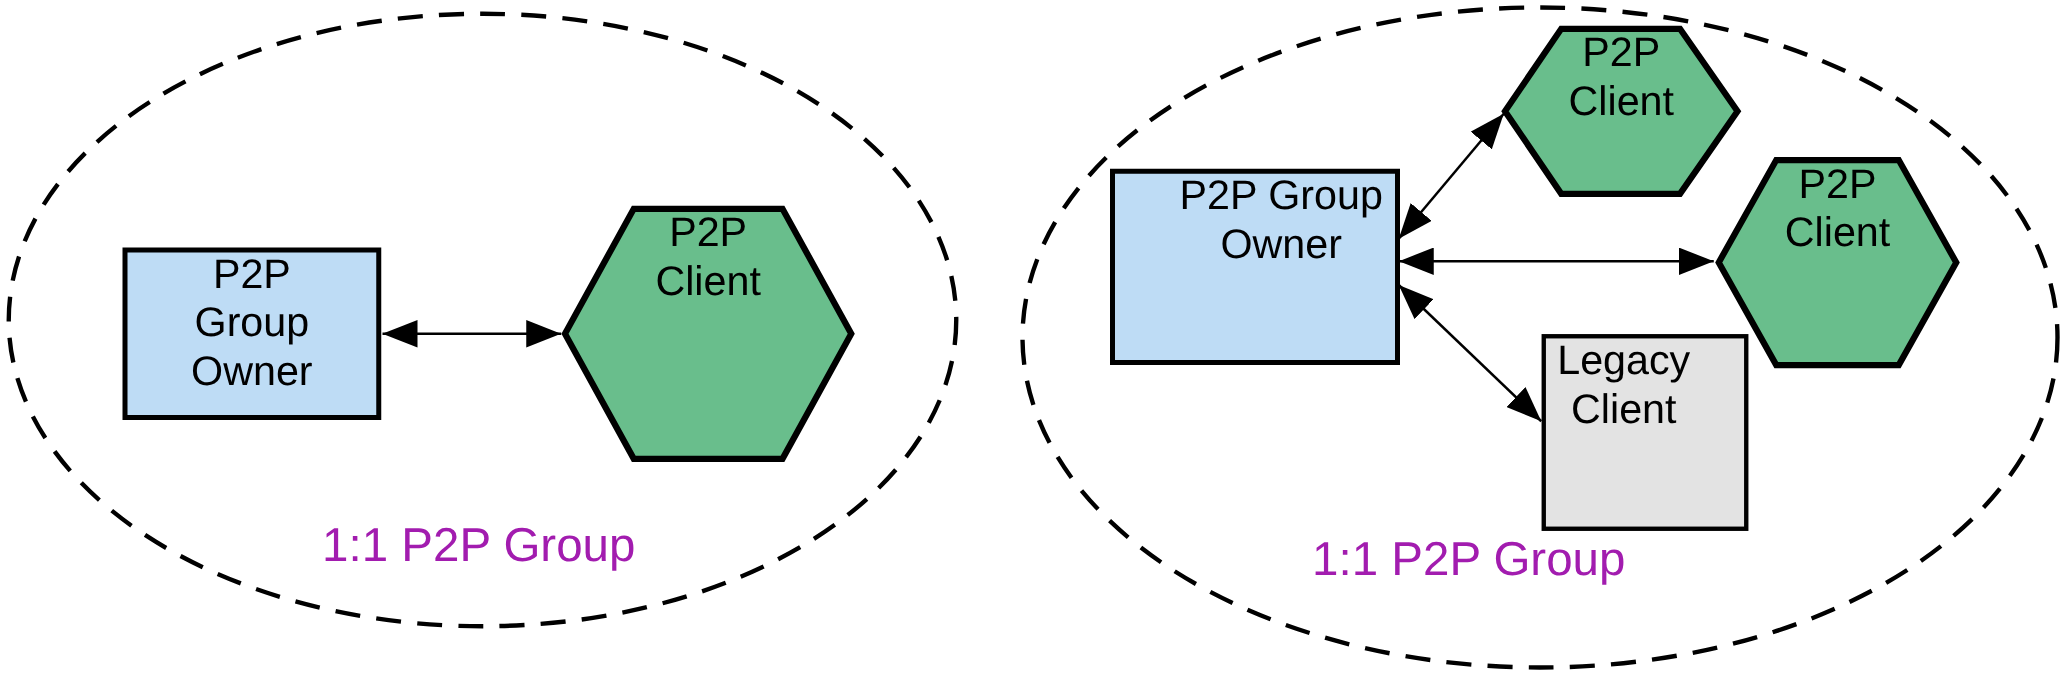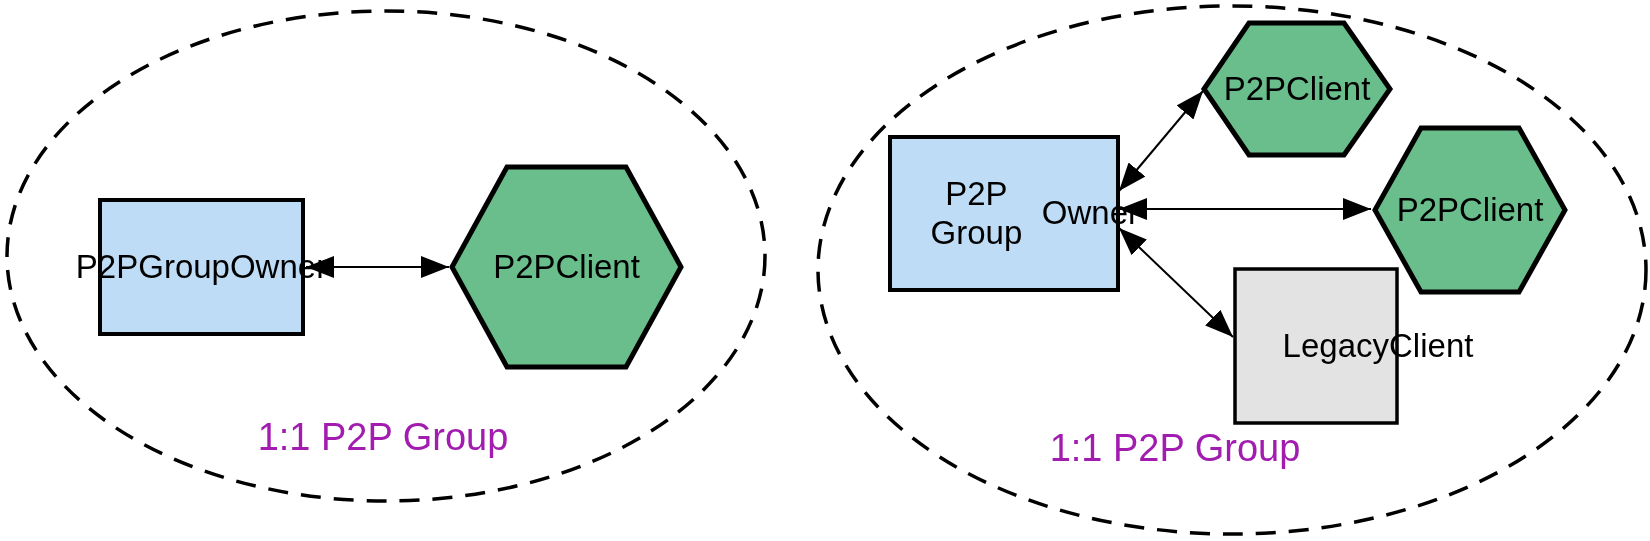--- a/index.html
+++ b/index.html
@@ -21,23 +21,22 @@
   .edge {
     stroke: #000000;
     stroke-width: 2;
   }
   .node-rect { stroke: #000000; stroke-width: 4; }
   .node-hex  { stroke: #000000; stroke-width: 5; }
   .legacy-rect { stroke: #000000; stroke-width: 3.5; }
   .node-label {
     position: absolute;
     display: flex;
-    flex-direction: row;
+    flex-direction: column;
     align-items: center;
-    justify-content: center;
     text-align: center;
     color: #000000;
     font-size: 33px;
     line-height: 1.18;
     pointer-events: none;
   }
   .caption {
     position: absolute;
     width: 300px;
     text-align: center;
@@ -90,19 +89,19 @@
     <span>Owner</span>
   </div>
   <div class="node-label" style="left:1204px; top:23px; width:186px; height:132px;">
     <span>P2P</span>
     <span>Client</span>
   </div>
   <div class="node-label" style="left:1375px; top:128px; width:190px; height:164px;">
     <span>P2P</span>
     <span>Client</span>
   </div>
-  <div class="node-label" style="left:1297px; top:269px; width:162px; height:154px;">
+  <div class="node-label" style="left:1218px; top:269px; width:162px; height:154px;">
     <span>Legacy</span>
     <span>Client</span>
   </div>
   <div class="caption" style="left:1025px; top:428px;">1:1 P2P Group</div>
 
 </div>
 
 </body></html>

